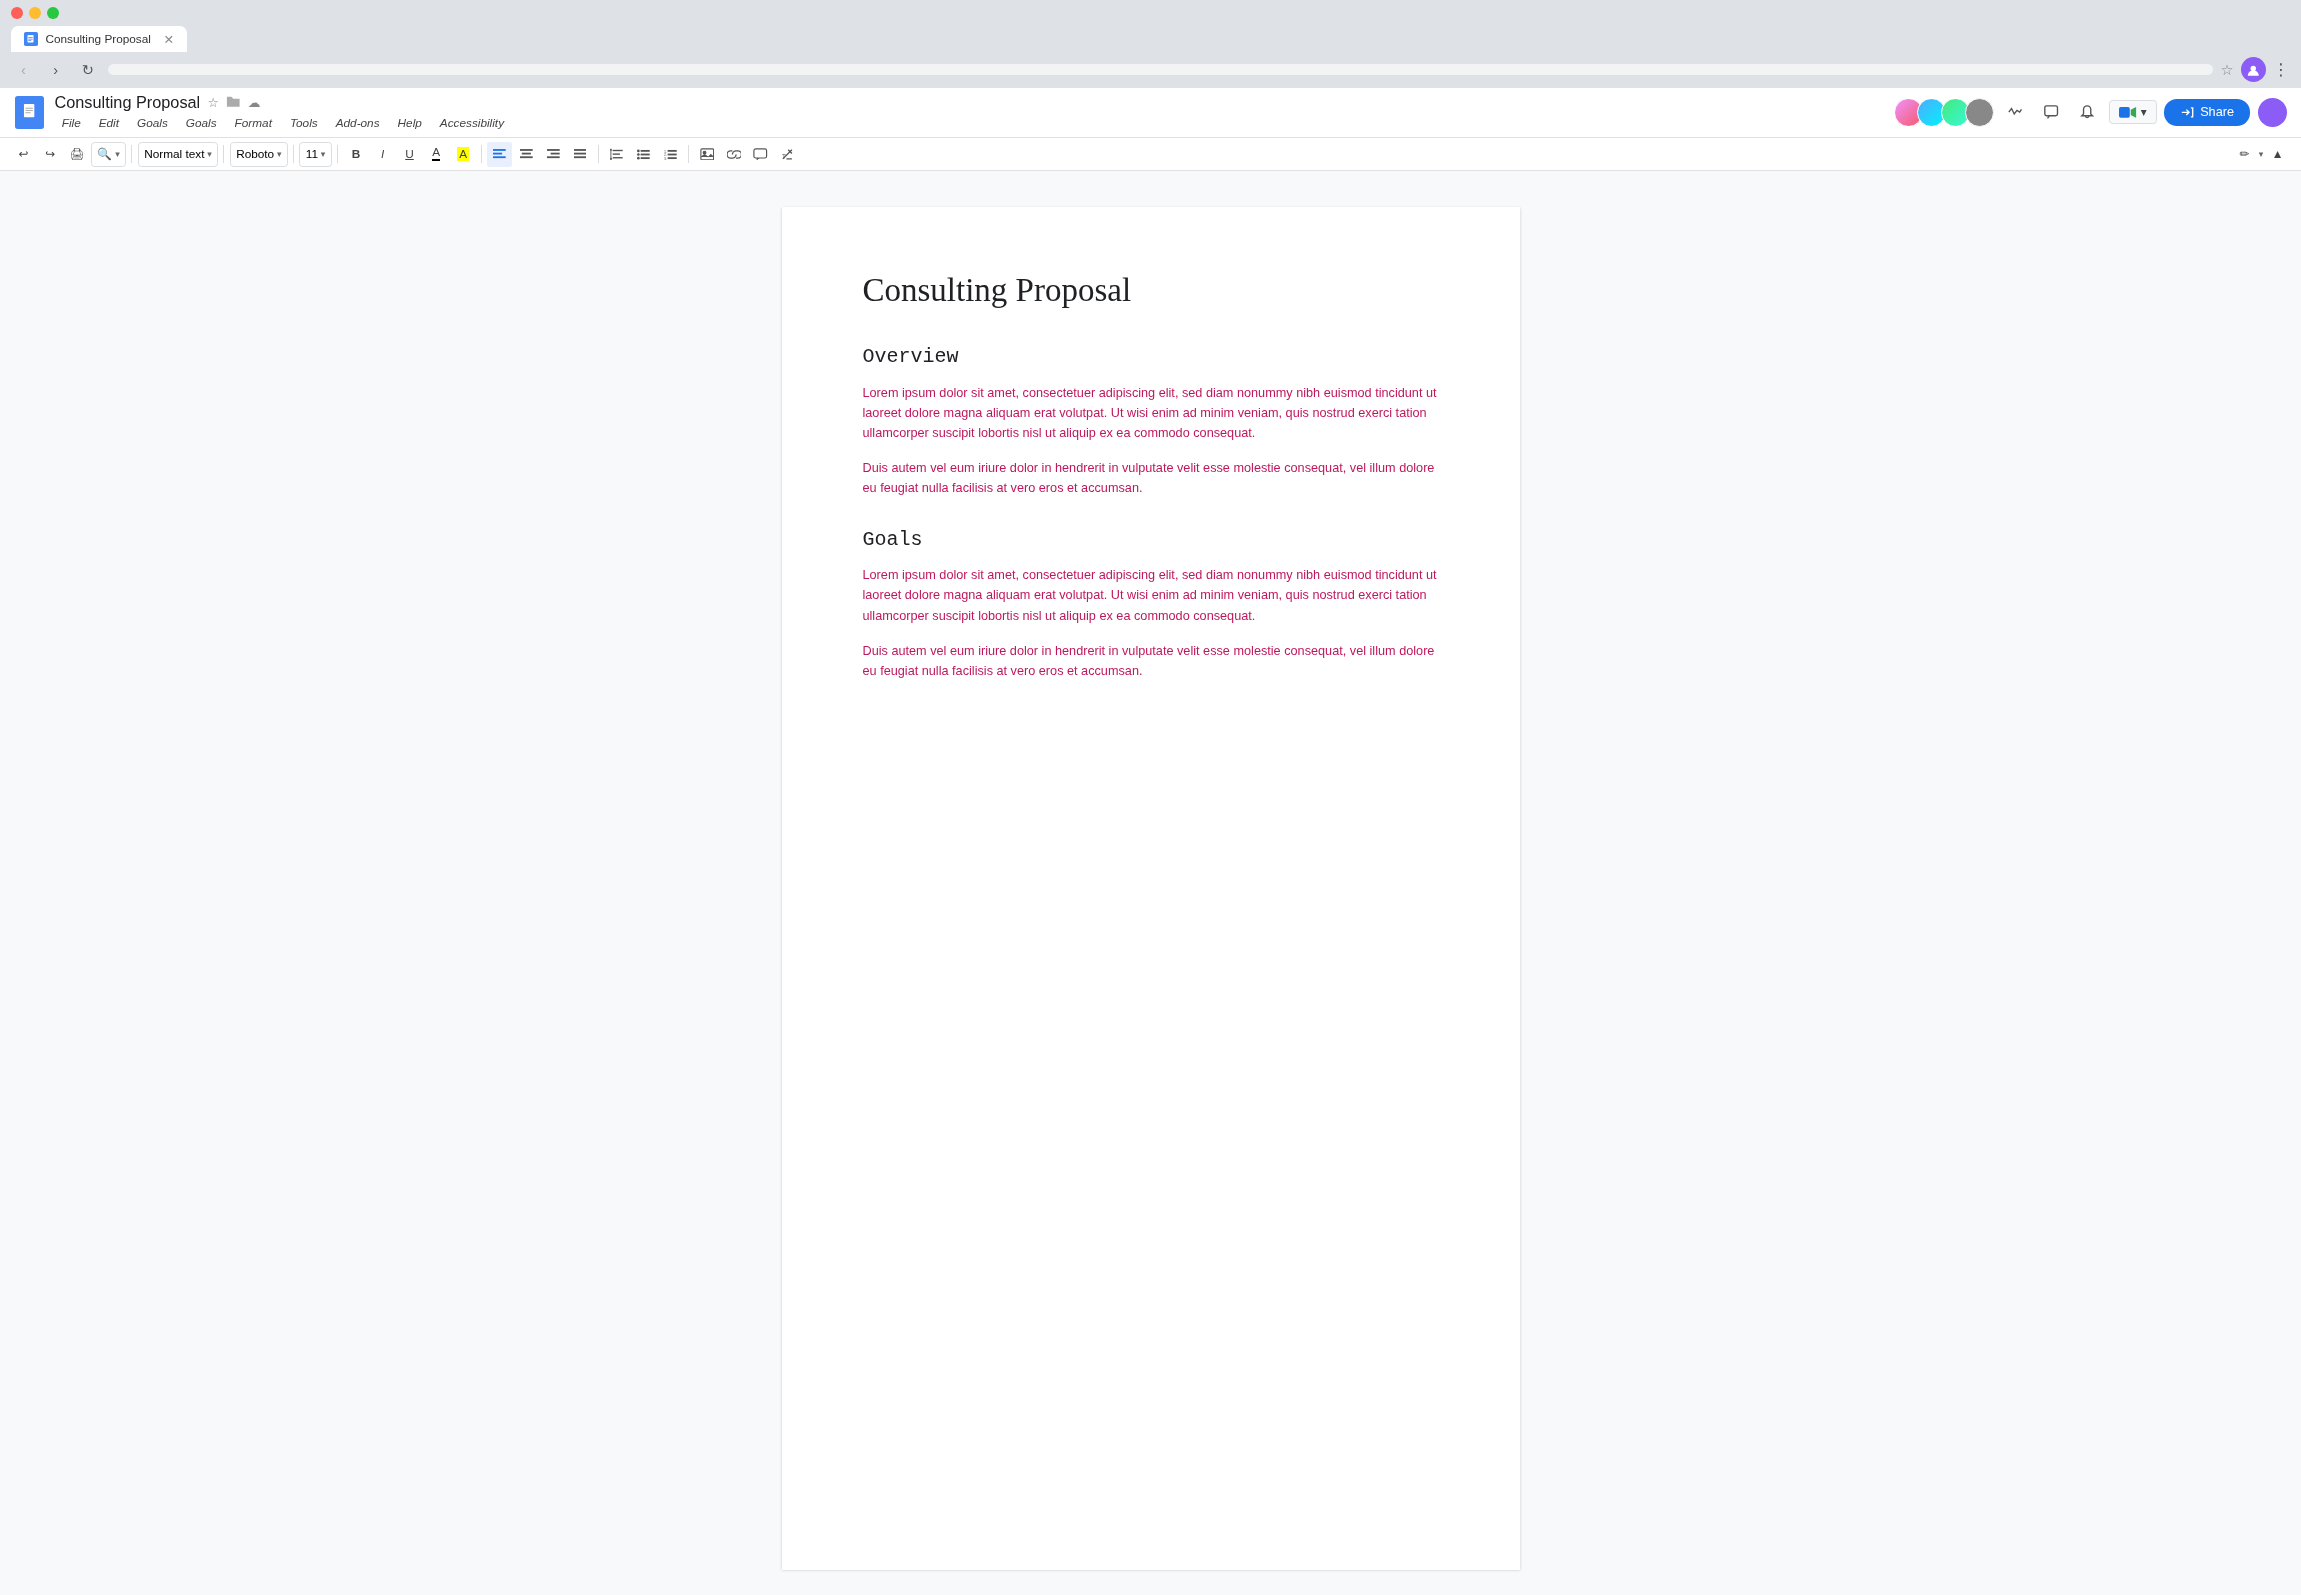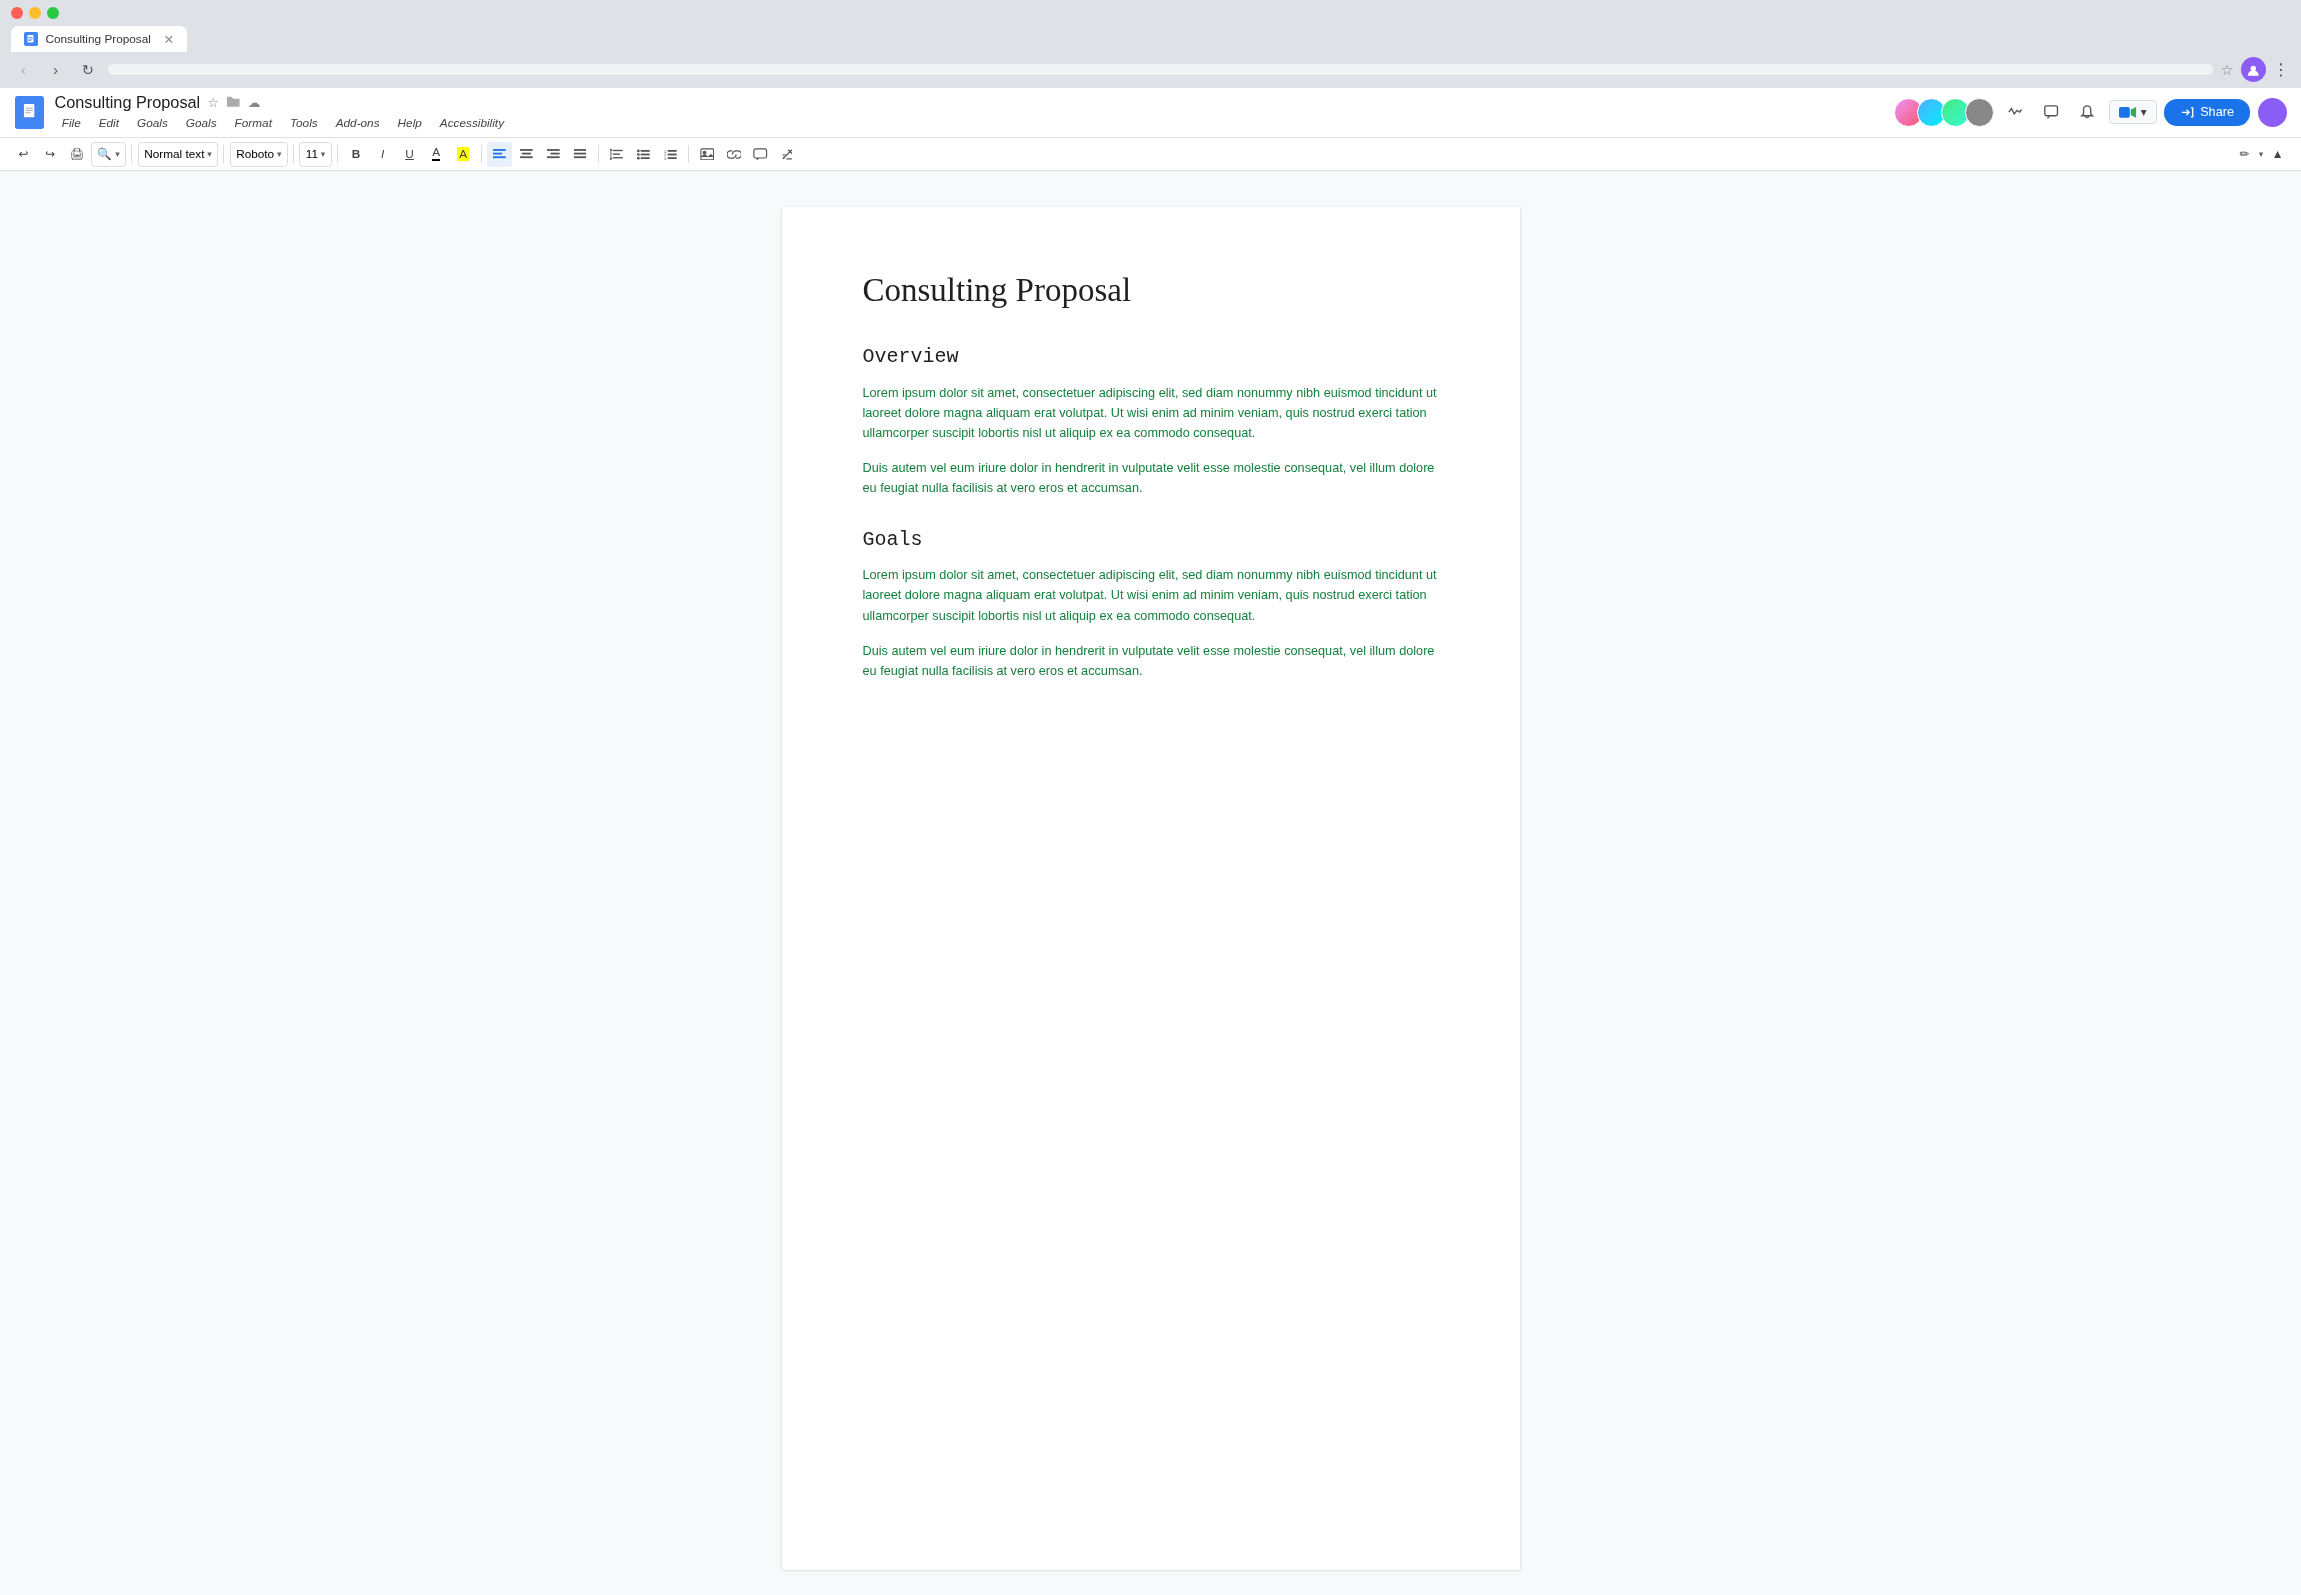--- a/index.html
+++ b/index.html
@@ -66,21 +66,21 @@
     .fmt-btn-bold { font-weight: bold; }
     .fmt-btn-italic { font-style: italic; }
     .fmt-btn-underline { text-decoration: underline; }
     .format-toolbar-right { margin-left: auto; display: flex; align-items: center; gap: 1.8px; }
 
     
     .doc-area { flex: 1; background: #f8f9fa; overflow-y: auto; display: flex; justify-content: center; padding: 36px 0; }
     .doc-page { background: white; width: 738px; min-height: 955px; padding: 65px 81px; box-shadow: 0 0.9px 2.7px rgba(0,0,0,0.2); }
     .doc-main-title { font-size: 33px; font-weight: 400; color: #202124; margin-bottom: 36px; font-family: 'Georgia', serif; }
     .doc-heading { font-size: 20px; font-weight: 500; color: #202124; margin-bottom: 14.5px; font-family: Liberation Mono, monospace; }
-    .doc-body { font-size: 12.7px; line-height: 1.6; color: #15803d; margin-bottom: 14.5px; }
+    .doc-body { font-size: 12.7px; line-height: 1.6; color: #be185d; margin-bottom: 14.5px; }
     .doc-section { margin-bottom: 29px; }
   </style>
 </head>
 <body>
 
 <div class="browser-chrome">
 
   <div class="browser-titlebar">
     <div class="traffic-lights">
       <div class="traffic-light tl-red"></div>

